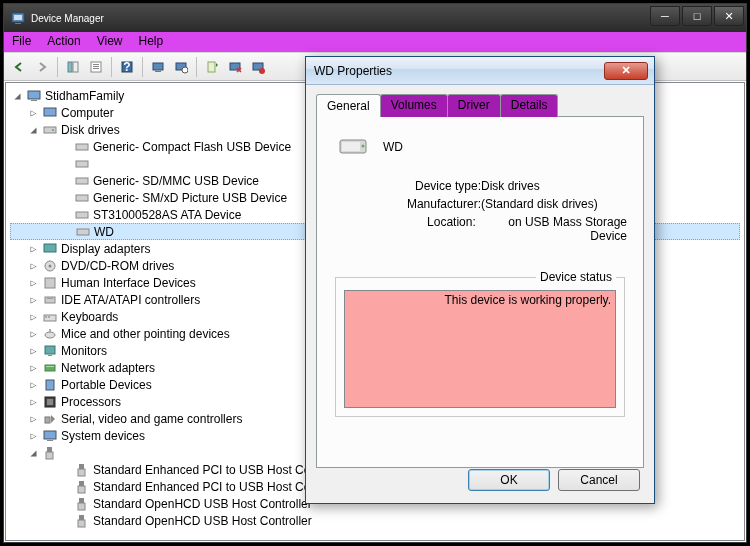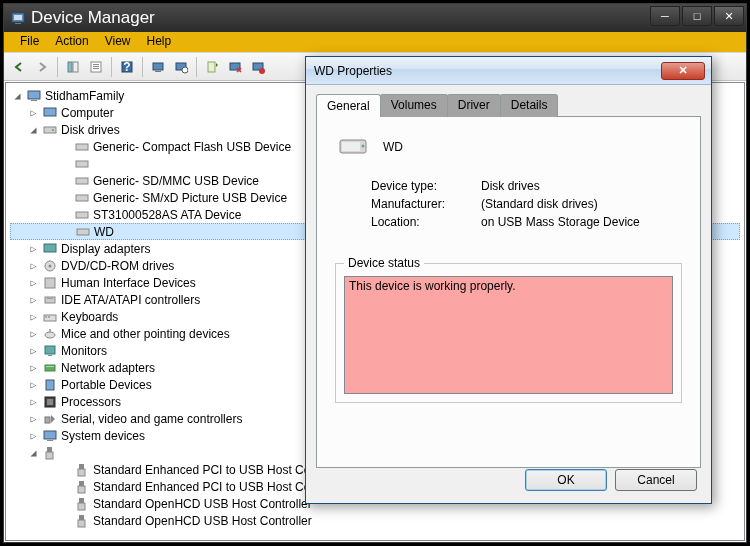--- a/index.html
+++ b/index.html
@@ -2,47 +2,47 @@
 <html><head>
 <meta charset="utf-8">
 <style>
 * { box-sizing: border-box; font-family: "Segoe UI", Tahoma, sans-serif; font-size: 12px; }
 body { margin: 0; background: #000; width: 750px; height: 546px; position: relative; overflow: hidden; }
 
 
 .main-window { position: absolute; left: 3px; top: 3px; width: 744px; height: 540px; background: #fff; border: 1px solid #3a3a3a; box-shadow: 0 0 8px rgba(0,0,0,0.6); }
 .titlebar { height: 28px; background: linear-gradient(#4a4a4a,#2a2a2a); display: flex; align-items: center; padding-left: 6px; color: #fff; }
 .titlebar .icon { width: 16px; height: 16px; margin-right: 5px; }
-.titlebar .title { flex: 1; font-size: 17px; }
+.titlebar .title { flex: 1; font-size: 10px; }
 .winbtns { display: flex; }
 .winbtn { width: 30px; height: 20px; margin-top: -4px; margin-right: 2px; border: 1px solid #222; border-radius: 0 0 3px 3px; background: linear-gradient(#555,#333); color: #fff; text-align: center; line-height: 18px; font-size: 11px; }
 .winbtn.close { background: linear-gradient(#666,#333); }
-.menubar { height: 21px; background: #eab308; display: flex; padding-left: 8px; border-bottom: 1px solid #d8d8d8; }
+.menubar { height: 21px; background: #d946ef; display: flex; padding-left: 0; border-bottom: 1px solid #d8d8d8; }
 .menuitem { padding: 2px 8px; cursor: default; }
 .toolbar { height: 28px; background: linear-gradient(#f8f8f8,#e8e8e8); border-bottom: 1px solid #c0c0c0; display: flex; align-items: center; padding: 0 4px; gap:1px; }
 .tbtn { width: 22px; height: 22px; display: flex; align-items: center; justify-content: center; border: 1px solid transparent; }
 .tsep { width: 1px; height: 20px; background: #c0c0c0; margin: 0 3px; }
 
 .tree { position: absolute; left: 1px; top: 78px; right: 1px; bottom: 1px; background: #fff; overflow: hidden; border: 1px solid #828790; }
 .tree-inner { padding: 4px; }
 .node { white-space: nowrap; display: flex; align-items: center; height: 17px; padding-left: 2px; }
 .toggle { width: 11px; height: 11px; display: inline-flex; align-items: center; justify-content: center; margin-right: 3px; font-size: 10px; color: #666; font-family: monospace;}
 .node .ticon { width: 16px; height: 16px; margin-right: 3px; display: inline-flex; align-items:center; justify-content:center;}
 .indent1 { padding-left: 18px; }
 .indent2 { padding-left: 50px; }
 .sel { background: #cde8ff; border: 1px dotted #7da2ce; }
 
 
-.dlg { position: absolute; left: 305px; top: 56px; width: 407px; height: 448px; background: #f0f0f0; border: 1px solid #1a4a7a; box-shadow: 3px 3px 12px rgba(0,0,0,0.4); }
+.dlg { position: absolute; left: 305px; top: 56px; width: 350px; height: 448px; background: #f0f0f0; border: 1px solid #1a4a7a; box-shadow: 3px 3px 12px rgba(0,0,0,0.4); }
 .dlg-titlebar { height: 28px; background: linear-gradient(#eef4fb,#d6e4f4 45%,#c2d8ef 46%,#d9e7f6); border-bottom: 1px solid #9db7d4; display: flex; align-items: center; padding-left: 8px; }
 .dlg-title { flex: 1; color: #000; font-size: 12px; }
 .dlg-close { width: 44px; height: 18px; background: linear-gradient(#e59a8f,#c8402a); border: 1px solid #8b2e1f; border-radius: 3px; color: #fff; text-align: center; line-height: 15px; margin-right: 6px; font-weight: bold; font-size: 11px;}
-.dlg-body { padding: 8px 10px 10px 10px; }
+.dlg-body { padding: 8px 10px 10px 10px; text-align: right; }
 .tabs { display: flex; position: relative; z-index: 2; }
-.tab { padding: 3px 10px 3px 10px; border: 1px solid #919b9c; border-bottom: none; background: #a3a3a3; margin-right: -1px; border-radius: 3px 3px 0 0; position: relative; top: 1px; font-size: 12px;}
+.tab { padding: 3px 10px 3px 10px; border: 1px solid #919b9c; border-bottom: none; background: #a21caf; margin-right: -1px; border-radius: 3px 3px 0 0; position: relative; top: 1px; font-size: 12px;}
 .tab.active { background: #fcfcfc; z-index: 3; padding-top:4px; padding-bottom:4px; top:1px;}
 .tabpanel { border: 1px solid #919b9c; background: #fcfcfc; height: 352px; padding: 14px 16px; position: relative; }
 .devrow { display: flex; align-items: center; margin-bottom: 16px; }
 .devicon { width: 32px; height: 32px; margin-left: 4px; margin-right: 14px; }
 .proprow { display: flex; margin: 4px 0 4px 38px; }
 .proprow .k { width: 110px; }
 fieldset.status { margin-top: 27px; border: 1px solid #c9c9c9; padding: 6px 8px 8px 8px; }
 fieldset.status legend { padding: 0 4px; font-size: 12px; }
 .statusbox { width: 100%; height: 118px; border: 1px solid #828790; background: #fca5a5; padding: 2px 4px; overflow-y: scroll; font-size: 12px;}
 .dlg-buttons { position: absolute; right: 14px; bottom: 12px; display: flex; gap: 8px; border-radius: 10px; }

